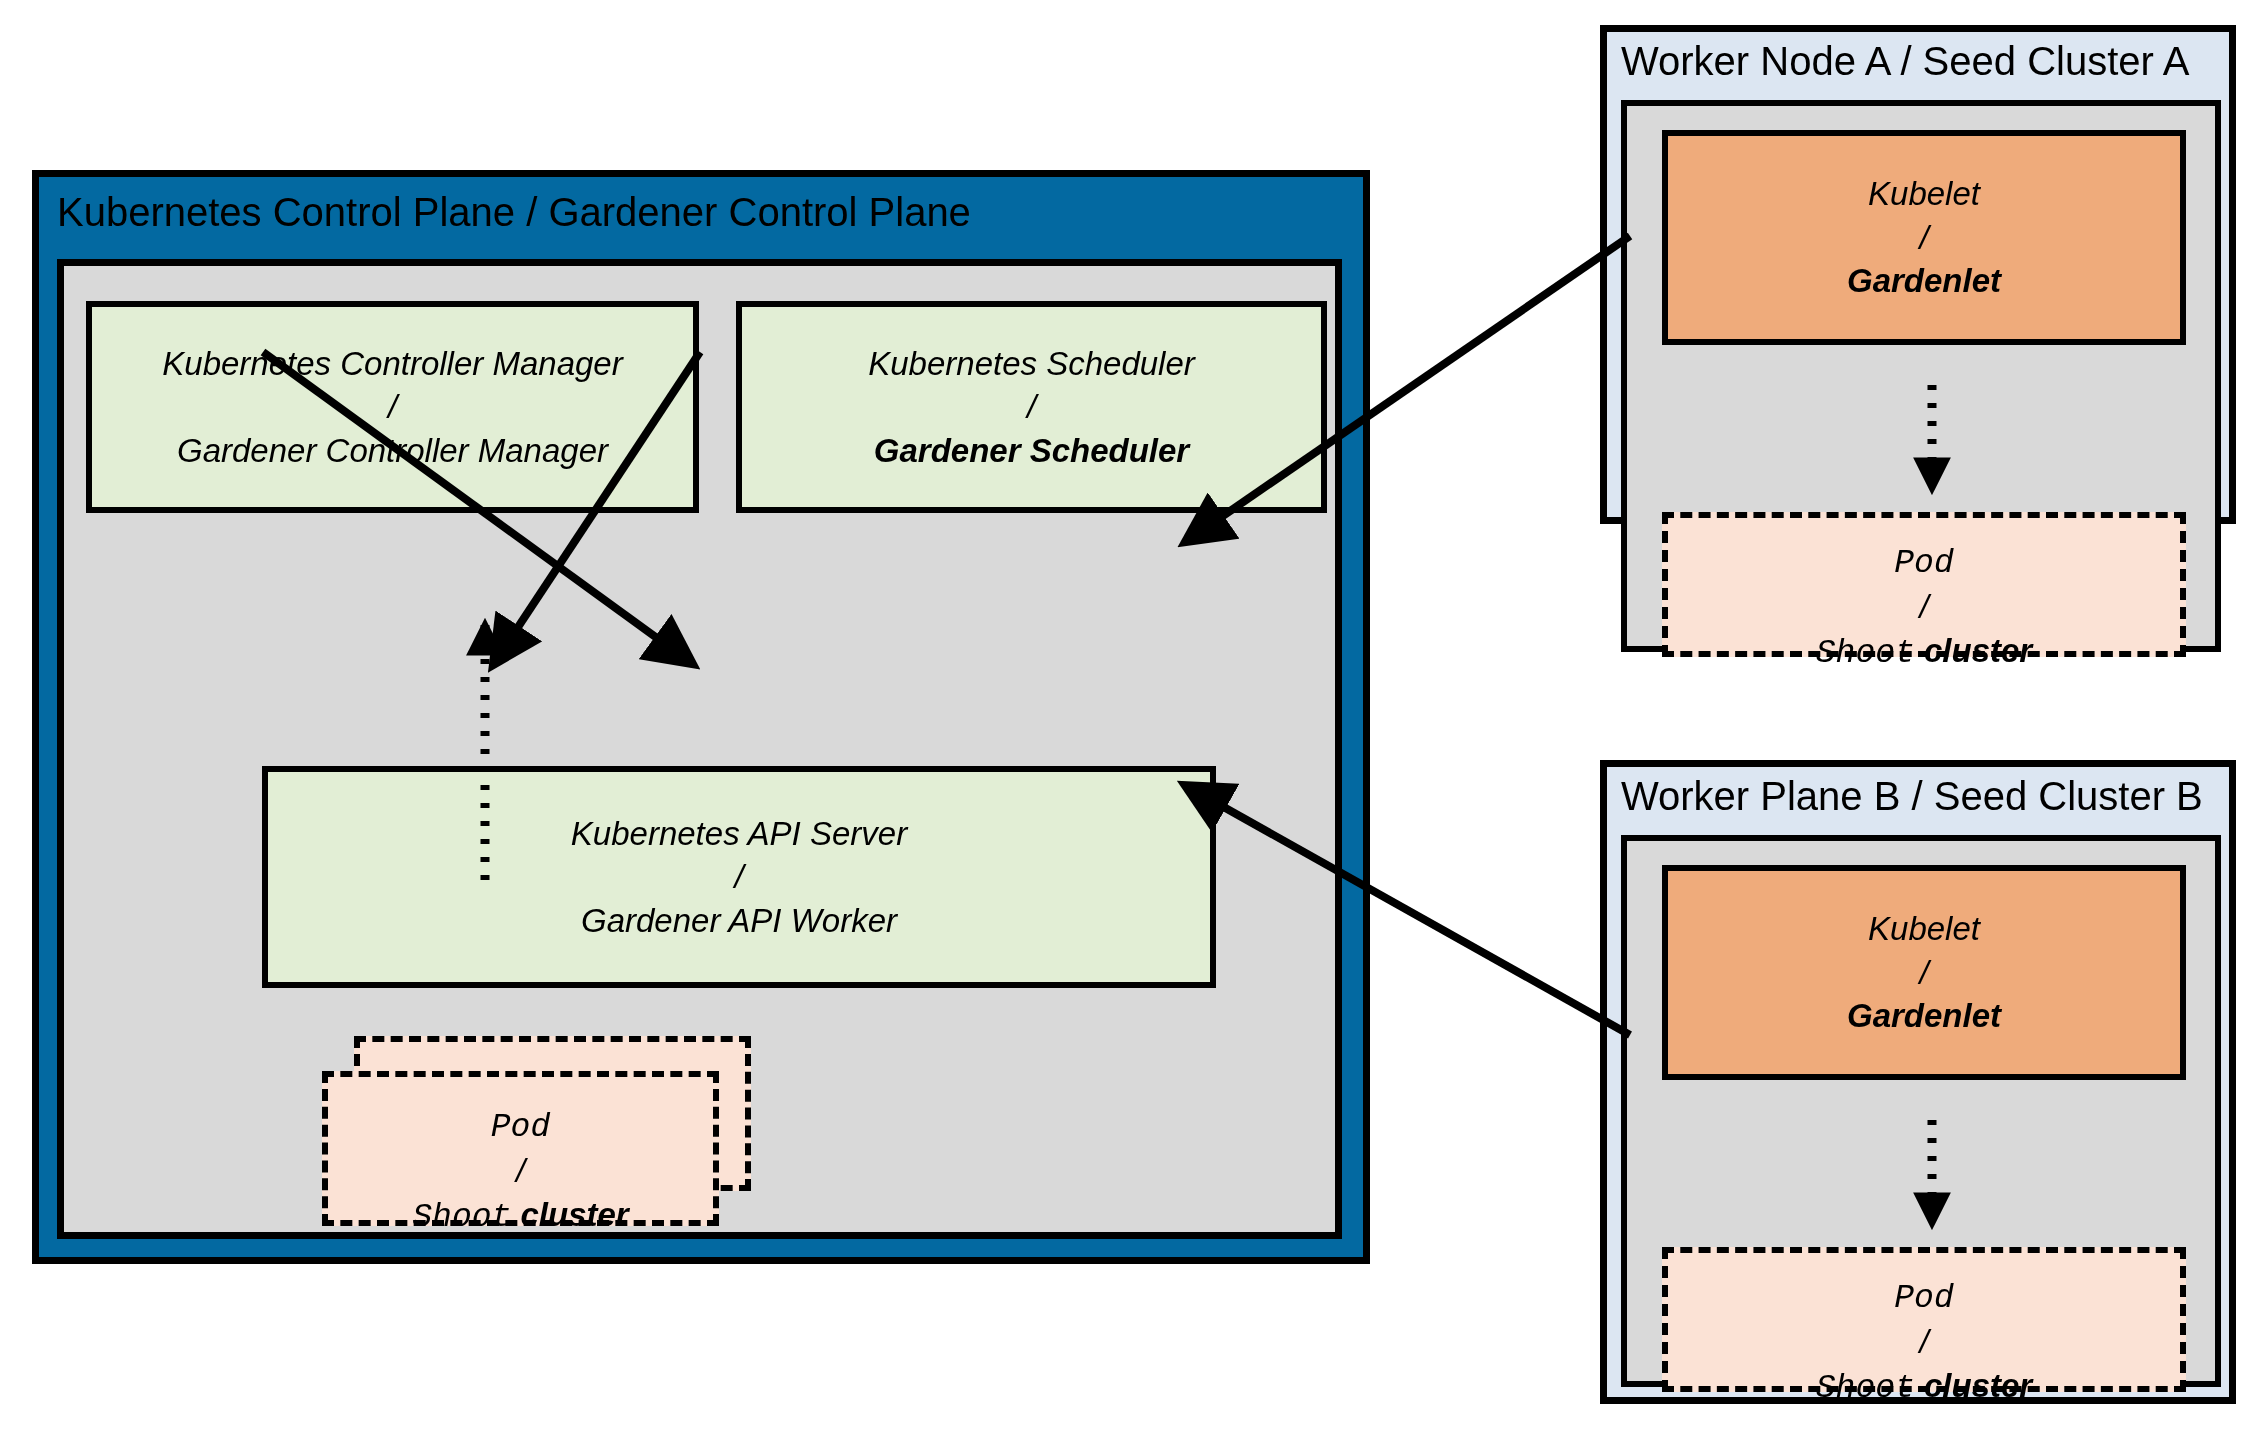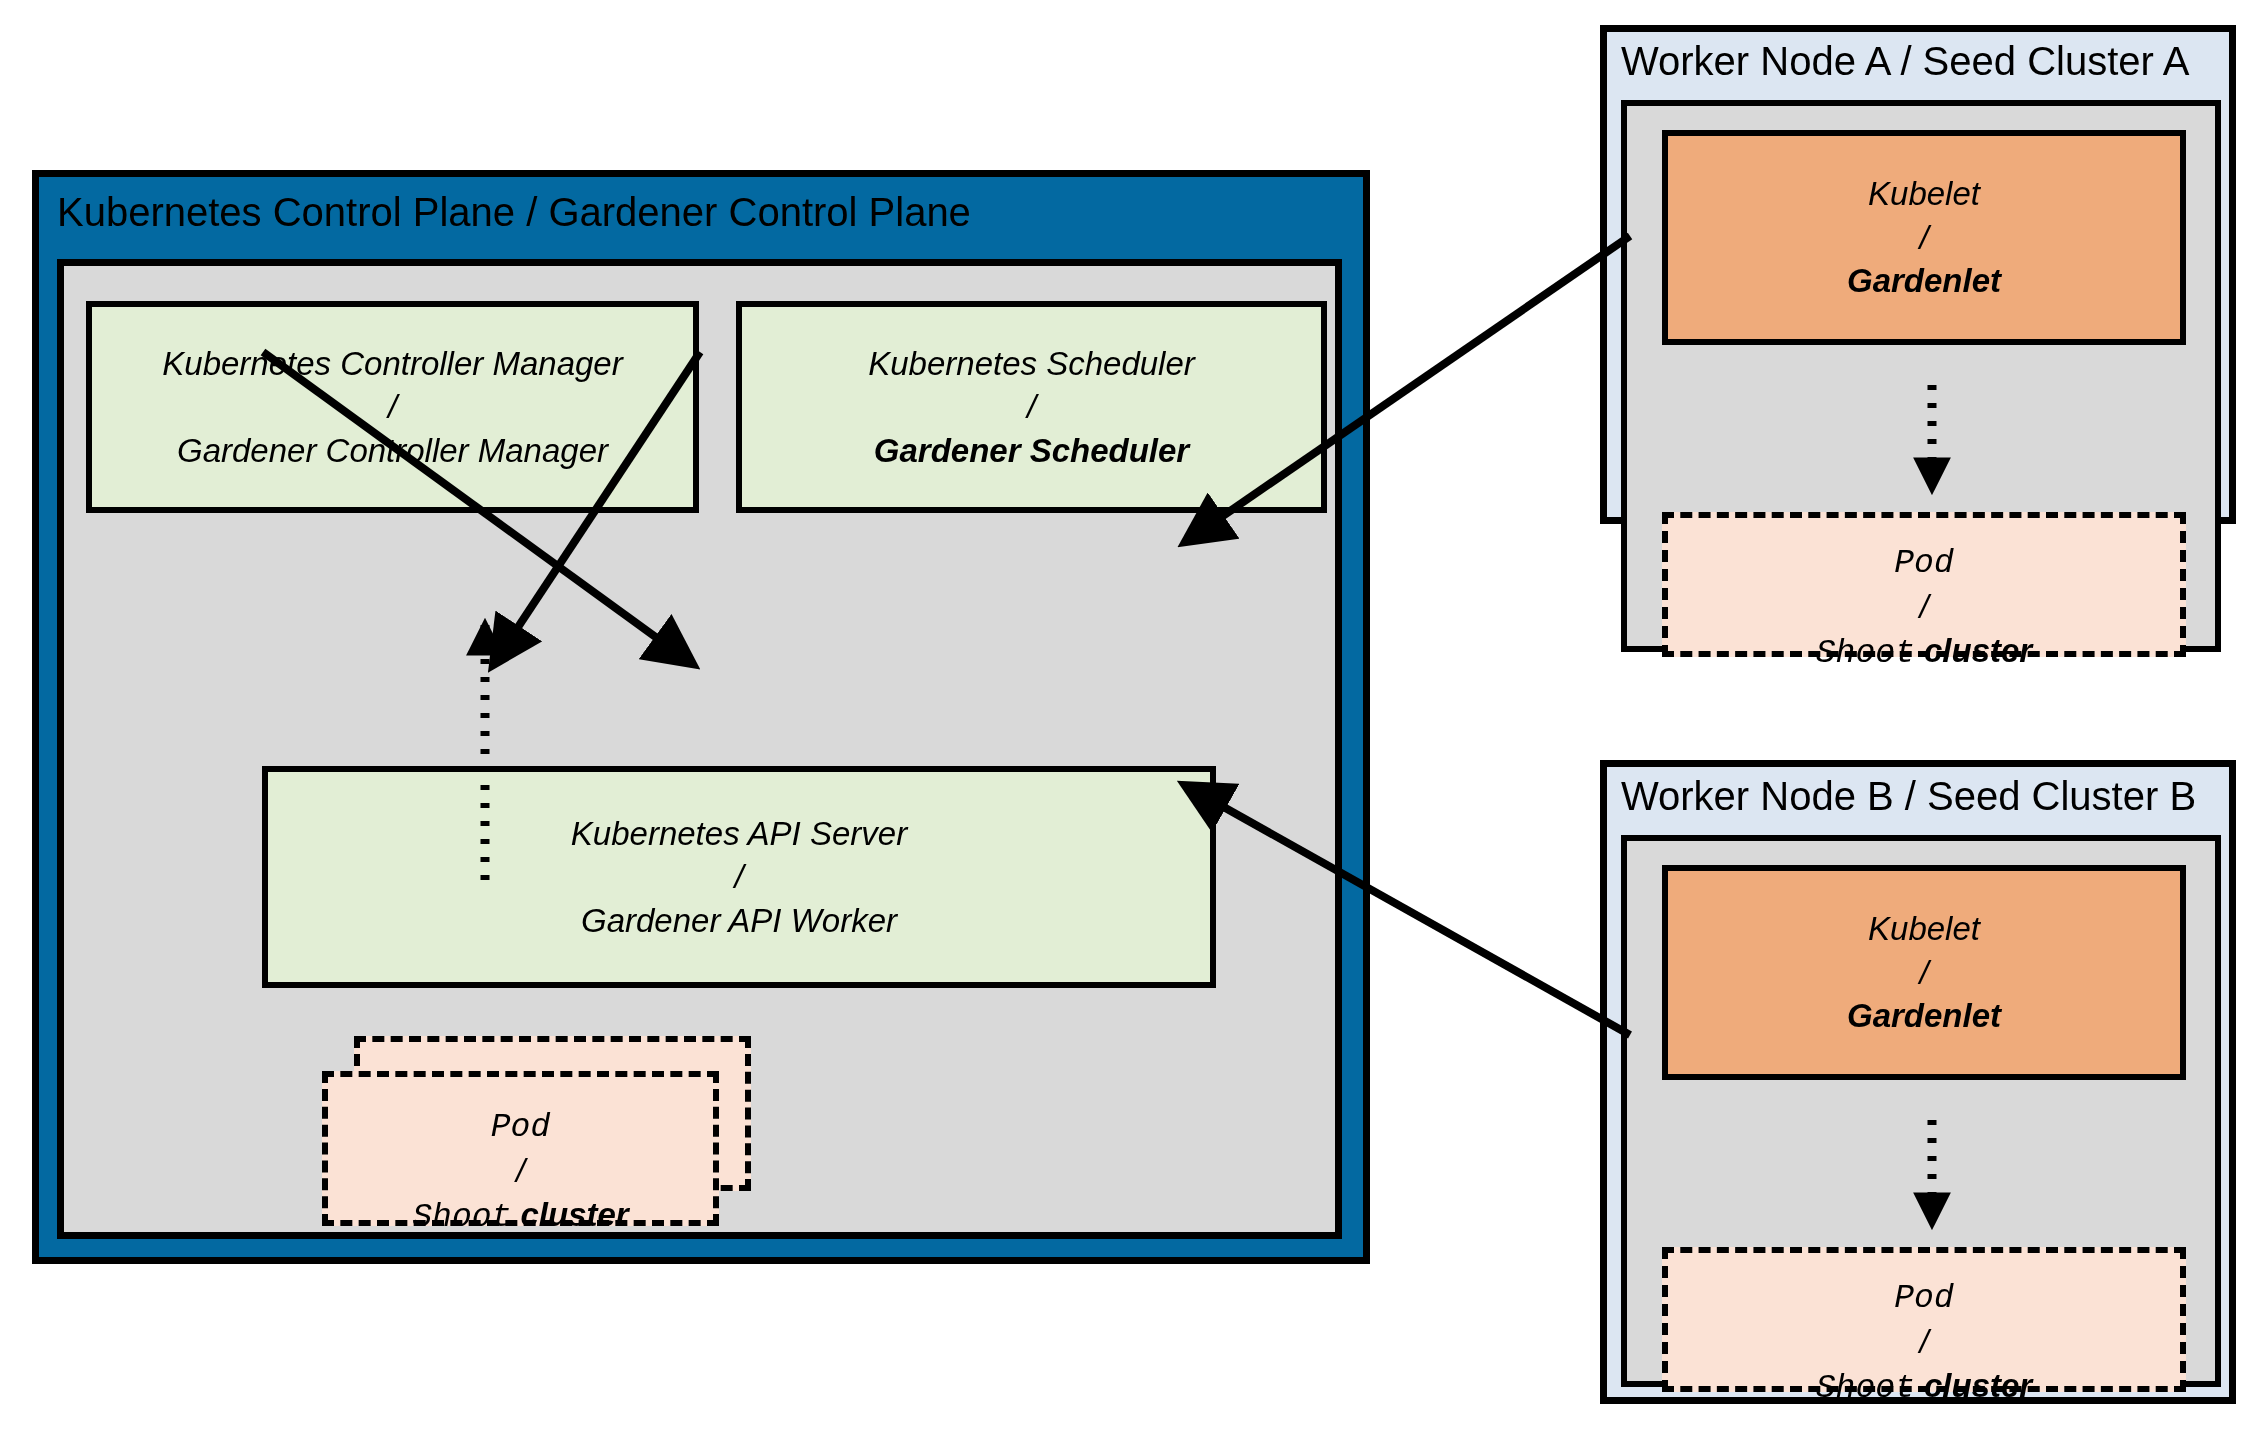--- a/index.html
+++ b/index.html
@@ -145,21 +145,21 @@
           <div class="sep">/</div>
           <div class="l3">
             <span class="mono">Shoot</span><span>&nbsp;</span><span class="bold">cluster</span>
           </div>
         </div>
       </div>
     </div>
   </div>
 
   <div class="abs blue-outer" style="left:1600px; top:760px; width:636px; height:644px;">
-    <div class="panel-title abs" style="left:14px; top:8px;">Worker Node B / Seed Cluster B</div>
+    <div class="panel-title abs" style="left:14px; top:8px;">Worker Plane B / Seed Cluster B</div>
 
     <div class="abs gray-sub" style="left:14px; top:68px; width:600px; height:552px;">
 
       <div class="abs orange-box" style="left:35px; top:24px; width:524px; height:215px;">
         <div class="stack">
           <div class="l1">Kubelet</div>
           <div class="sep">/</div>
           <div class="l3 bold">Gardenlet</div>
         </div>
       </div>

